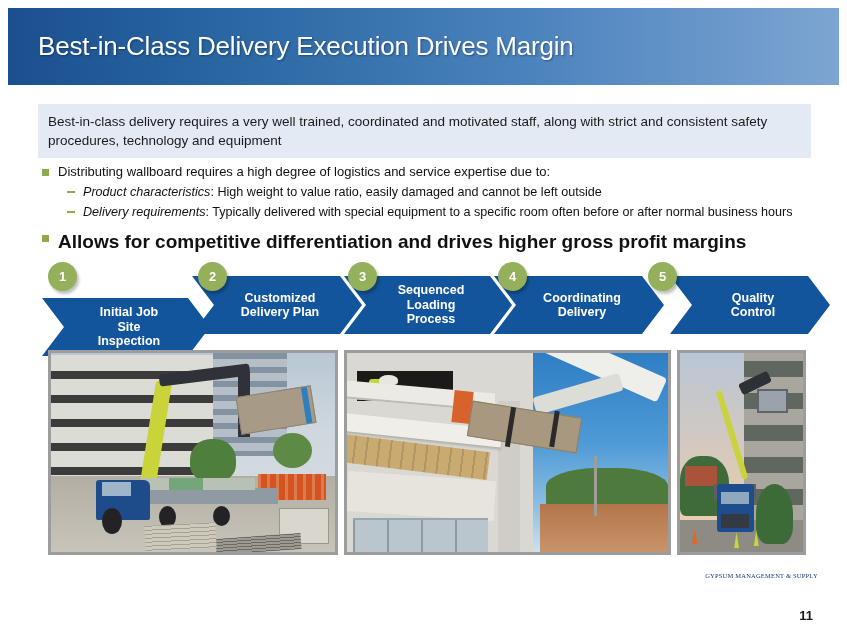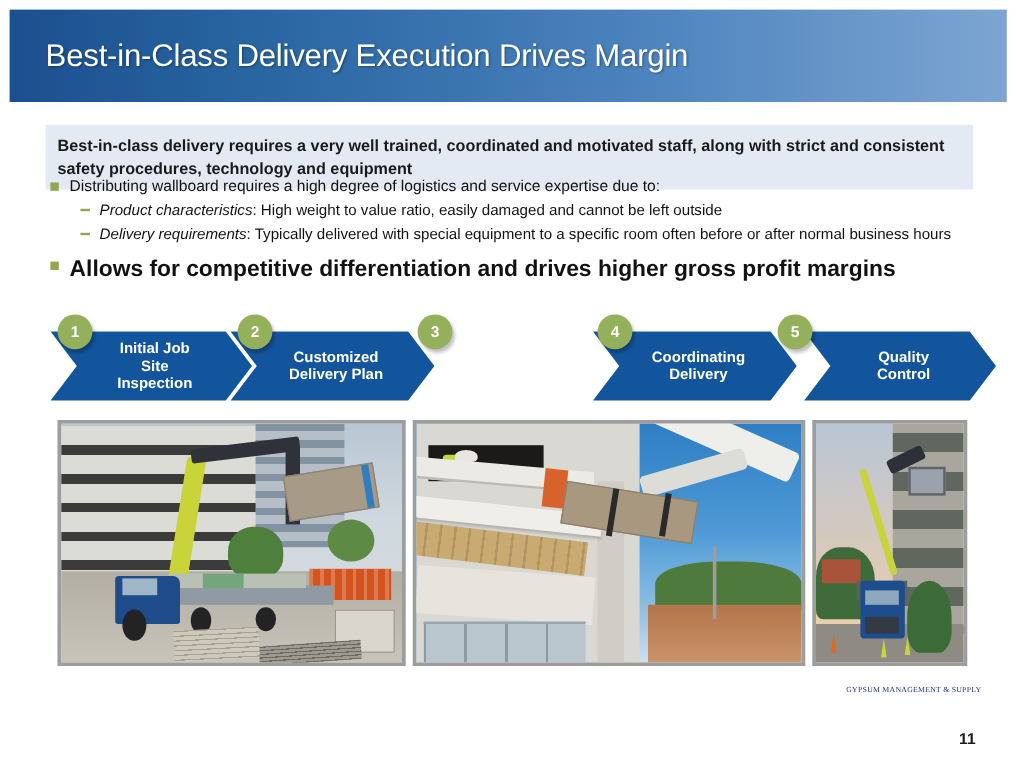--- a/index.html
+++ b/index.html
@@ -42,30 +42,30 @@
     left: 38px;
     top: 104px;
     width: 773px;
     min-height: 44px;
     background: #e4eaf4;
     padding: 8px 12px 8px 10px;
     box-sizing: border-box;
   }
   .callout-text {
     font-size: 13.5px;
-    font-weight: bold;
+    font-weight: normal;
     color: #1a1a1a;
     line-height: 1.42;
   }
 
   
   .bullets {
     position: absolute;
     left: 42px;
-    top: 146px;
+    top: 163px;
     width: 790px;
   }
   .bullet-l1 {
     display: flex;
     align-items: flex-start;
     margin-bottom: 2px;
   }
   .sq-marker {
     width: 7px;
     height: 7px;
@@ -319,33 +319,38 @@
 
   <div class="bullet-l1 bold">
     <span class="sq-marker"></span>
     <span class="bullet-l1-text">Allows for competitive differentiation and drives higher gross profit margins</span>
   </div>
 
 </div>
 
 <div class="process">
 
-  <div class="chev" style="left:0px; width:168px;">
+  <div class="chev" style="left:0px; width:168px;margin-top:22px;">
     <span class="chev-label">Initial Job
 Site
 Inspection</span>
   </div>
   <div class="num-circle" style="left:6px;">1</div>
 
   <div class="chev" style="left:150px; width:170px;">
     <span class="chev-label">Customized
 Delivery Plan</span>
   </div>
   <div class="num-circle" style="left:156px;">2</div>
 
+  <div class="chev" style="left:302px; width:168px;">
+    <span class="chev-label">Sequenced
+Loading
+Process</span>
+  </div>
   <div class="num-circle" style="left:306px;">3</div>
 
   <div class="chev" style="left:452px; width:170px;">
     <span class="chev-label">Coordinating
 Delivery</span>
   </div>
   <div class="num-circle" style="left:456px;">4</div>
 
   <div class="chev" style="left:628px; width:160px;">
     <span class="chev-label">Quality

